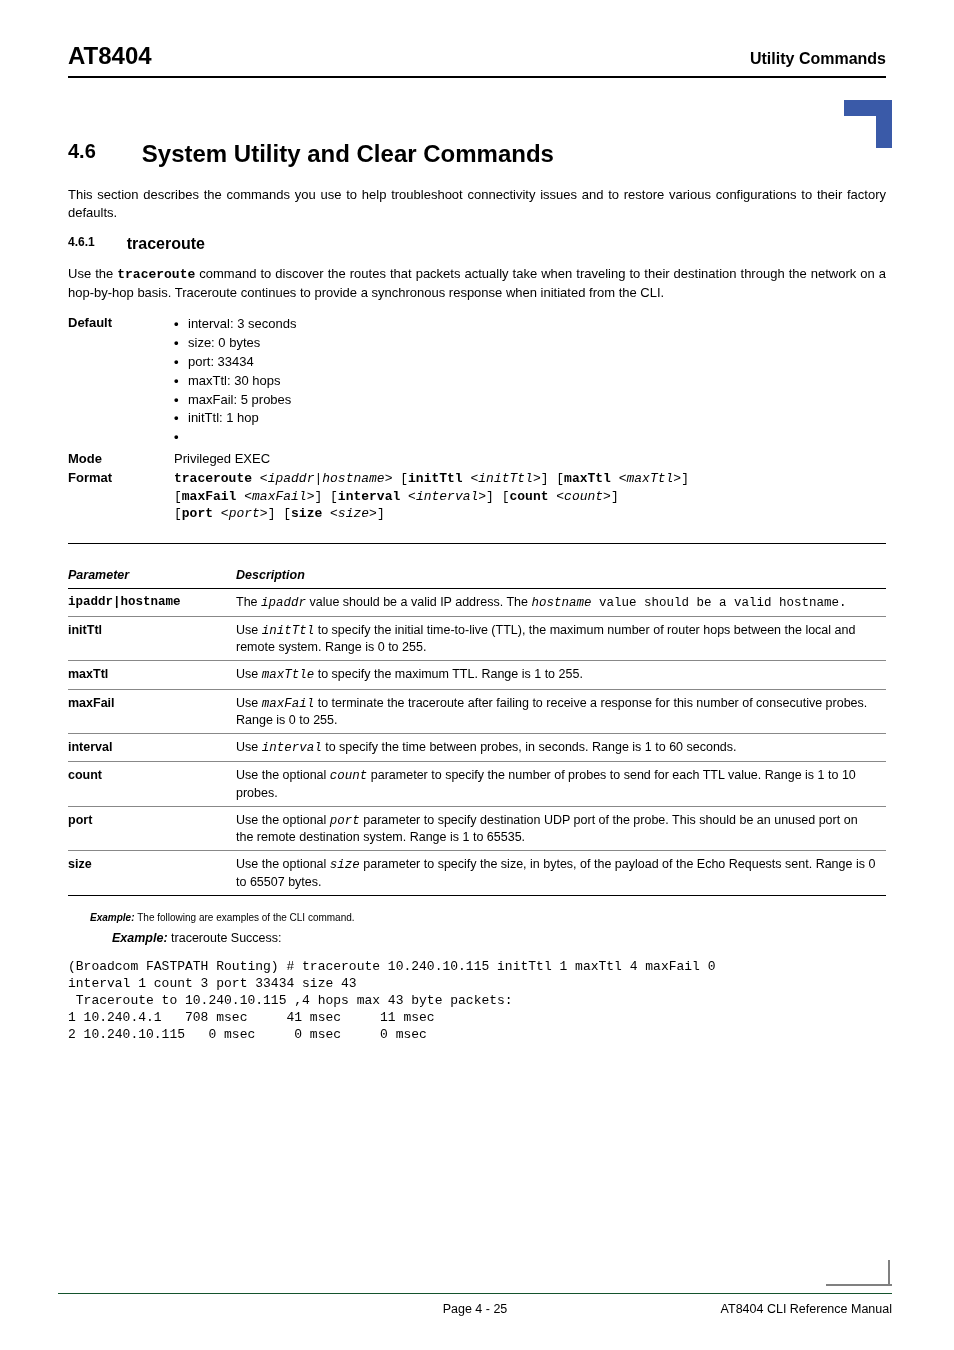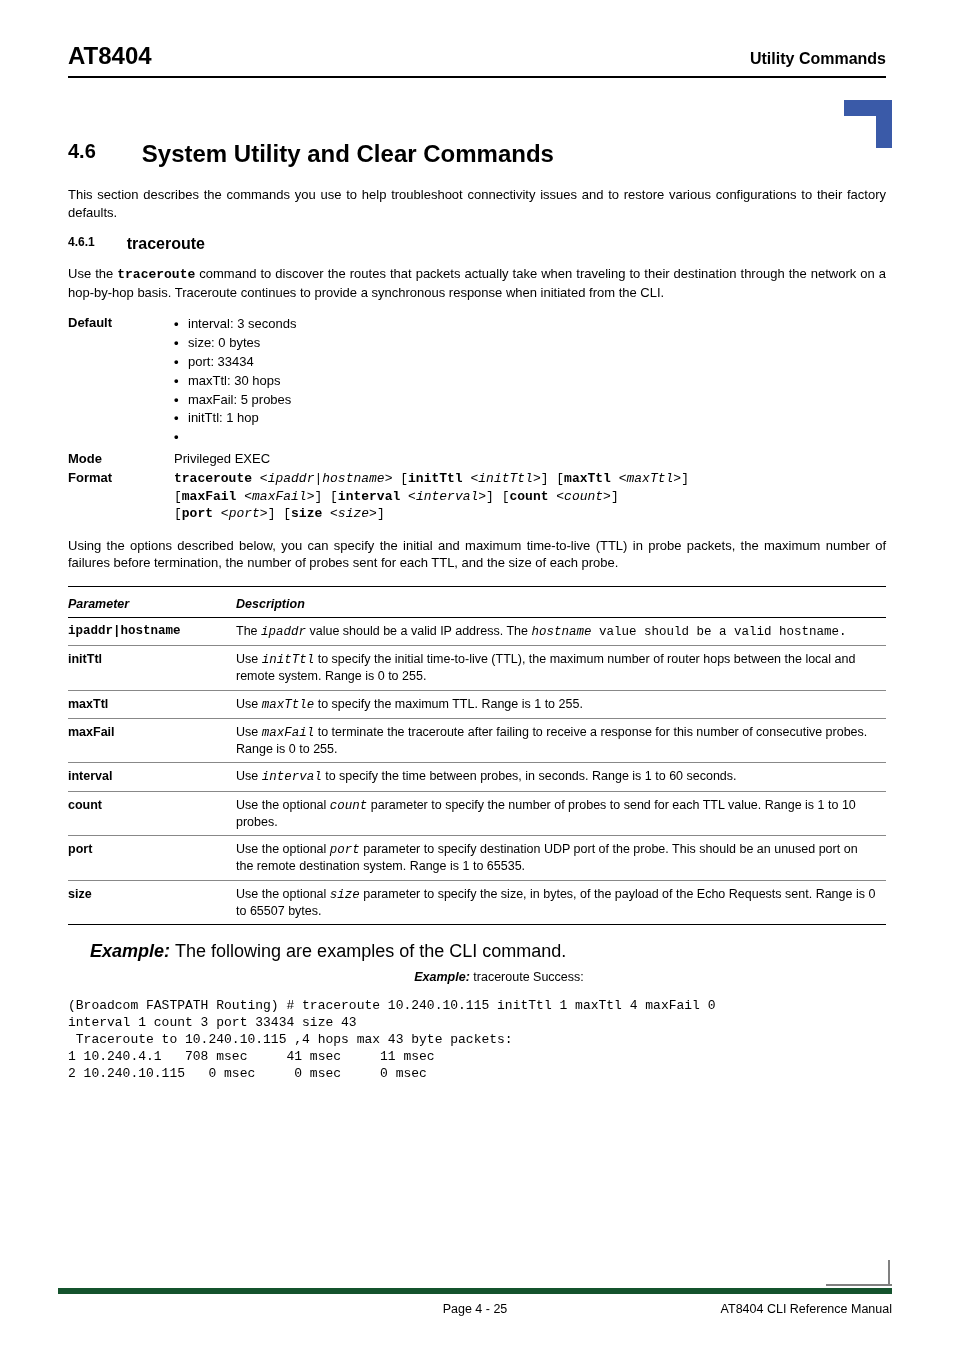--- a/index.html
+++ b/index.html
@@ -118,69 +118,68 @@
     width: 100%;
     border-collapse: collapse;
     margin-top: 6px;
     margin-bottom: 16px;
     font-size: 12.5px;
   }
   .param-table th {
     text-align: left;
     font-style: italic;
     font-weight: bold;
-    padding: 10px 8px 6px 0;
+    padding: 24px 8px 6px 0;
     border-top: 1.5px solid #000;
     border-bottom: 1.5px solid #000;
   }
   .param-table td {
     padding: 5px 8px 5px 0;
     border-bottom: 1px solid #888;
     vertical-align: top;
     line-height: 1.3;
   }
   .param-table tr:last-child td {
     border-bottom: 1.5px solid #000;
   }
   .param-table td:first-child,
   .param-table th:first-child {
     width: 168px;
     font-weight: bold;
   }
   .example-line {
-    font-size: 18px;
+    font-size: 10px;
     margin-left: 22px;
     margin-bottom: 8px;
   }
   .example-line2 {
     font-size: 12.5px;
     margin-left: 44px;
     margin-bottom: 8px;
-    text-align: center;
   }
   .example-label {
     font-weight: bold;
     font-style: italic;
   }
   .code-block {
     font-family: "Courier New", monospace;
     font-size: 13px;
     line-height: 1.3;
     white-space: pre;
     margin-top: 14px;
   }
   .footer {
     position: absolute;
     bottom: 34px;
     left: 58px;
     right: 62px;
     display: flex;
     justify-content: space-between;
     font-size: 12.5px;
-    border-top: 6px solid #14532d;
+    border-top: 1px solid #14532d;
     padding-top: 8px;
   }
   .footer-left { flex:1; }
   .footer-center { flex:1; text-align: center; }
   .footer-right { flex:1; text-align: right; }
   .corner-bottom {
     position: absolute;
     bottom: 60px;
     right: 62px;
     width: 66px;
@@ -245,21 +244,20 @@
     <div class="dfl-label">Format</div>
     <div class="dfl-content format-text">
       <span class="kw">traceroute </span><span class="arg">&lt;ipaddr|hostname&gt;</span><span> [</span><span class="kw">initTtl </span><span class="arg">&lt;initTtl&gt;</span><span>] [</span><span class="kw">maxTtl </span><span class="arg">&lt;maxTtl&gt;</span><span>] </span><br>
       <span>[</span><span class="kw">maxFail </span><span class="arg">&lt;maxFail&gt;</span><span>] [</span><span class="kw">interval </span><span class="arg">&lt;interval&gt;</span><span>] [</span><span class="kw">count </span><span class="arg">&lt;count&gt;</span><span>] </span><br>
       <span>[</span><span class="kw">port </span><span class="arg">&lt;port&gt;</span><span>] [</span><span class="kw">size </span><span class="arg">&lt;size&gt;</span><span>]</span>
     </div>
   </div>
 
   <div class="gap"></div>
 
-  <p class="body-text">Using the options described below, you can specify the initial and maximum time-to-live (TTL) in probe packets, the maximum number of failures before termination, the number of probes sent for each TTL, and the size of each probe.</p>
 
   <table class="param-table">
     <thead>
       <tr>
         <th>Parameter</th>
         <th>Description</th>
       </tr>
     </thead>
     <tbody id="param-tbody">
         <tr>

